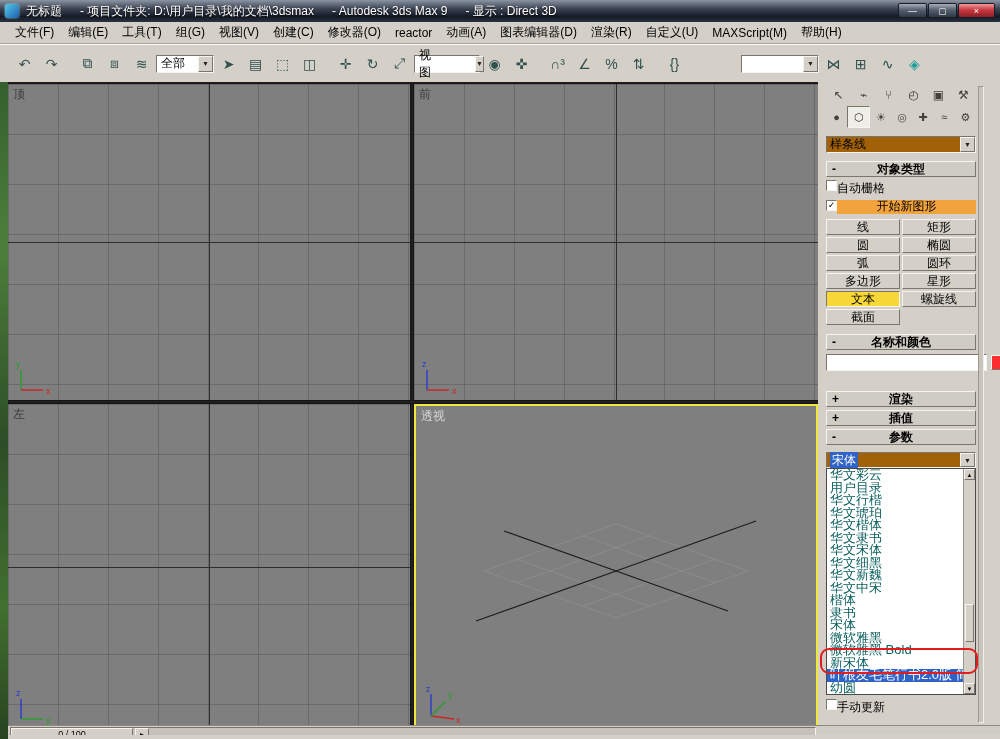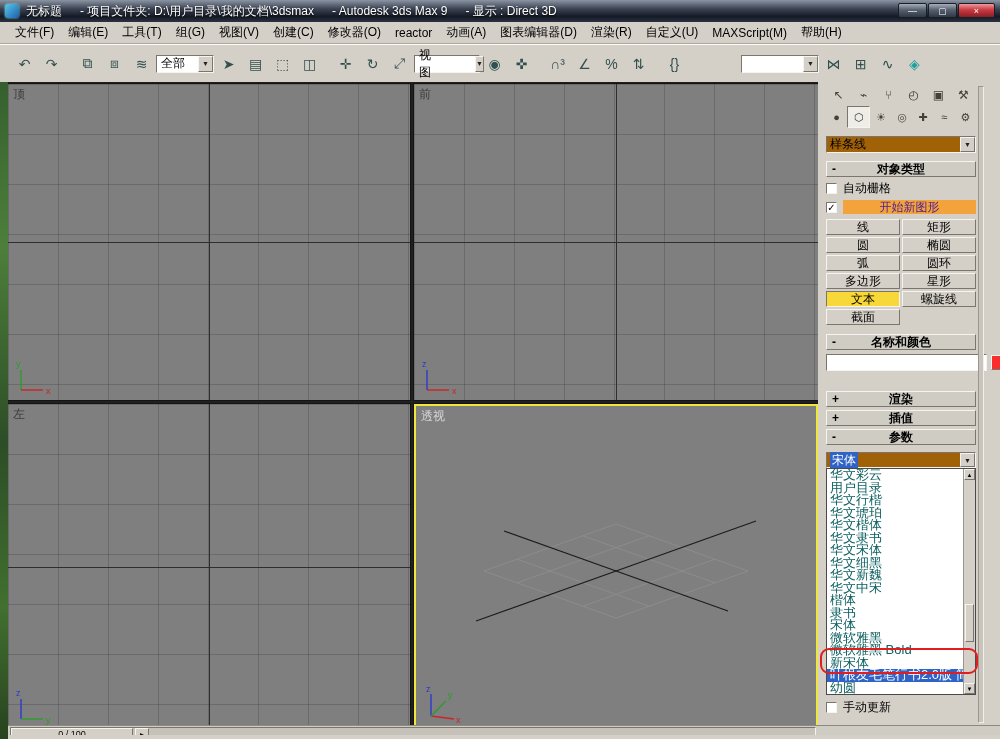--- a/index.html
+++ b/index.html
@@ -68,24 +68,24 @@
   .cp-iconrow{display:flex;width:150px;height:22px;}
   .cp-tab{flex:1;display:flex;align-items:center;justify-content:center;font-size:12px;color:#44413c;}
   .cp-cat{flex:1;display:flex;align-items:center;justify-content:center;font-size:11px;color:#44413c;}
   .cp-cat.active{background:#efede8;border:1px solid;border-color:#7a766e #f5f4f0 #f5f4f0 #7a766e;}
   .cp-combo{width:150px;height:17px;margin:8px 0;background:#a16207;border:1px solid;
     border-color:#7a766e #f5f4f0 #f5f4f0 #7a766e;display:flex;align-items:center;padding-left:3px;}
   .rollout-bar{width:150px;height:16px;margin-top:6px;position:relative;text-align:center;
     font-weight:bold;font-size:12px;line-height:15px;background:#cfccc4;border:1px solid;
     border-color:#f5f4f0 #7a766e #7a766e #f5f4f0;}
   .rollout-collapse{position:absolute;left:5px;top:0;font-weight:bold;}
-  .cp-row{display:flex;align-items:center;width:150px;margin-top:3px;gap:6px;}
+  .cp-row{display:flex;width:150px;margin-top:3px;gap:0;font-family:Liberation Mono, monospace;}
   .cbx{width:11px;height:11px;background:#fff;border:1px solid;flex:0 0 11px;
     border-color:#7a766e #f5f4f0 #f5f4f0 #7a766e;font-size:10px;line-height:9px;text-align:center;}
-  .start-new-label{flex:1;background:var(--accent_orange,#f2a33c);color:#4c1d95;
+  .start-new-label{flex:1;background:var(--accent_orange,#f2a33c);color:#000000;
     text-align:center;height:14px;line-height:14px;}
   .ot-grid{display:grid;grid-template-columns:1fr 1fr;gap:2px;width:150px;margin-top:5px;}
   .ot-btn{height:16px;line-height:14px;text-align:center;background:#d4d0c8;border:1px solid;
     border-color:#f5f4f0 #7a766e #7a766e #f5f4f0;overflow:hidden;white-space:nowrap;}
   .ot-btn.active{background:var(--accent_yellow,#f8d838);border-color:#7a766e #f5f4f0 #f5f4f0 #7a766e;}
   .nc-row{display:flex;align-items:center;gap:4px;width:150px;margin-top:4px;}
   .nc-input{flex:1;height:17px;border:1px solid;border-color:#7a766e #f5f4f0 #f5f4f0 #7a766e;
     background:#fff;font-size:12px;padding:0 2px;font-family:"Liberation Sans",sans-serif;}
   .color-swatch{width:15px;height:15px;background:var(--swatch_red,#fb2d2d);border:1px solid;
     border-color:#f5f4f0 #7a766e #7a766e #f5f4f0;flex:0 0 15px;}

